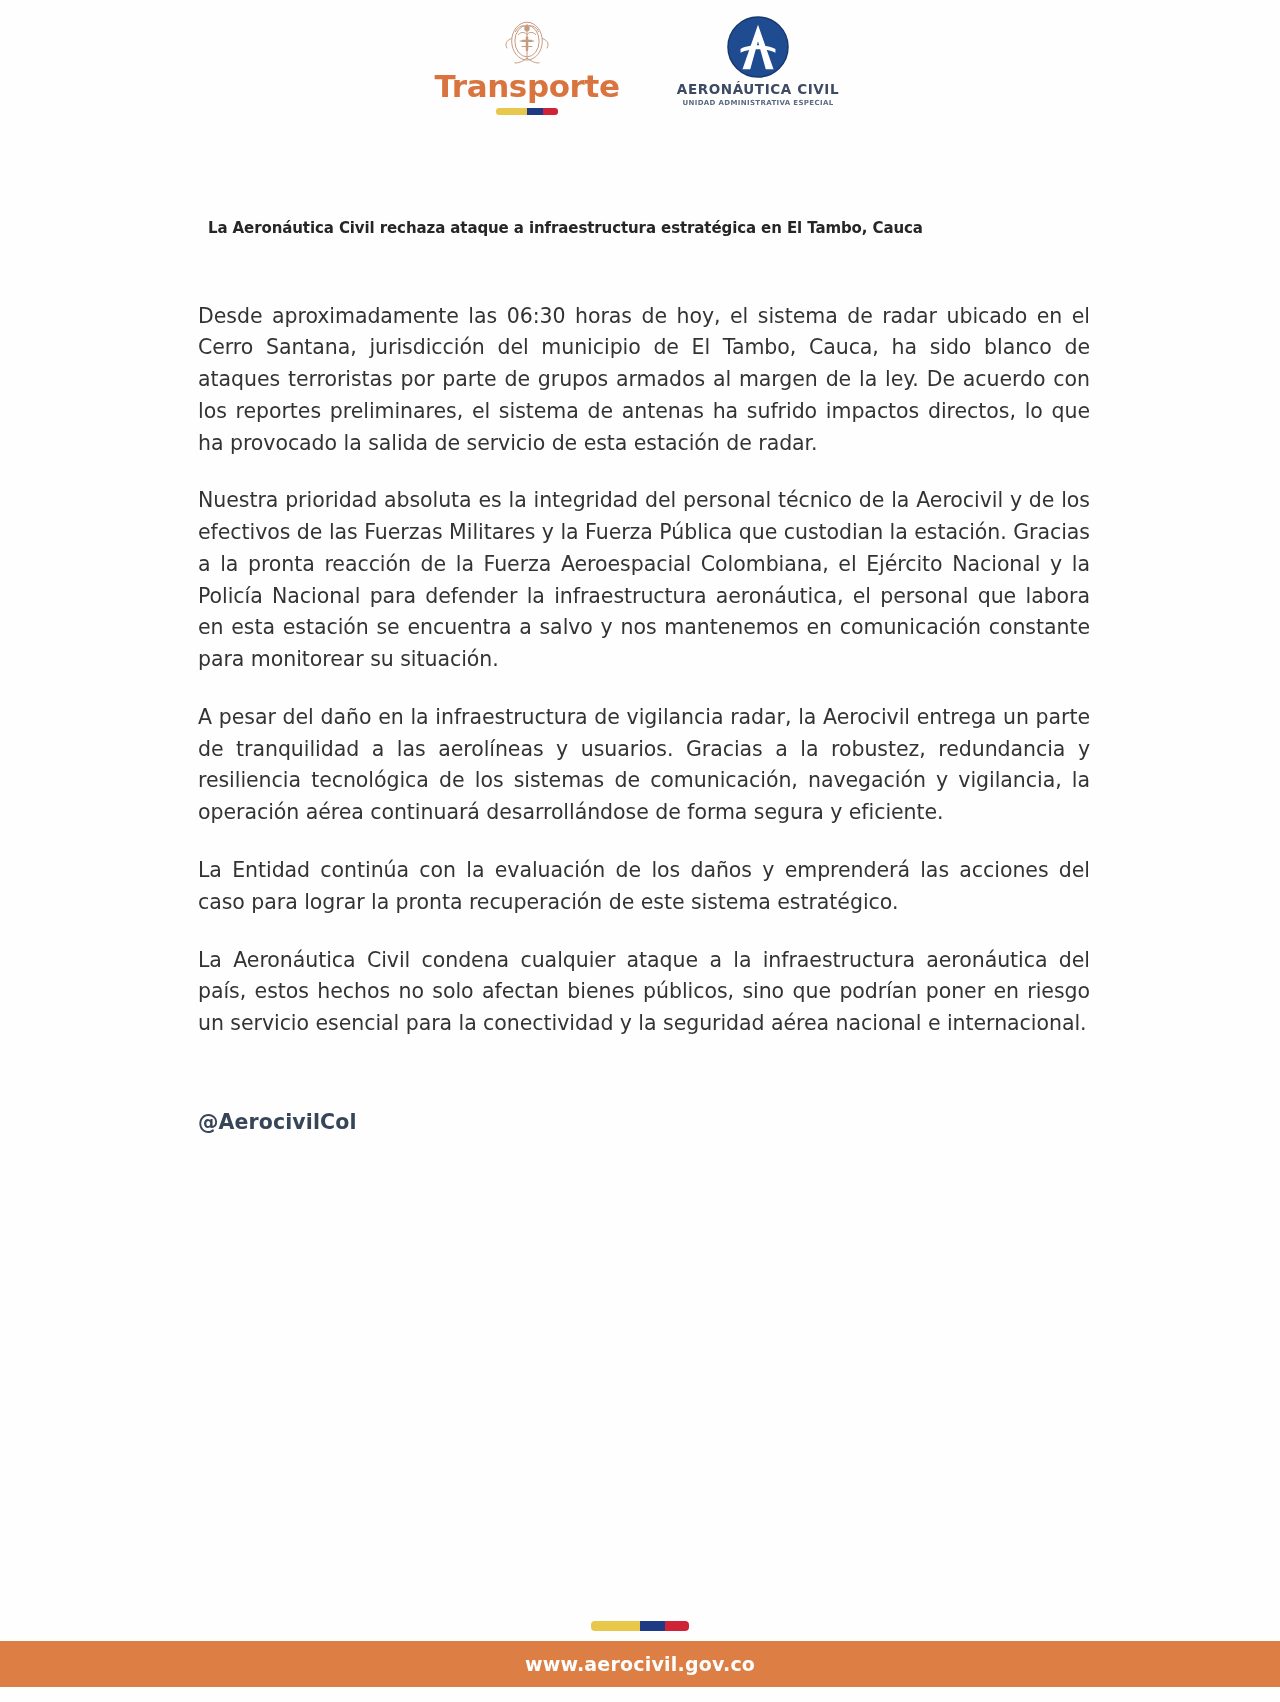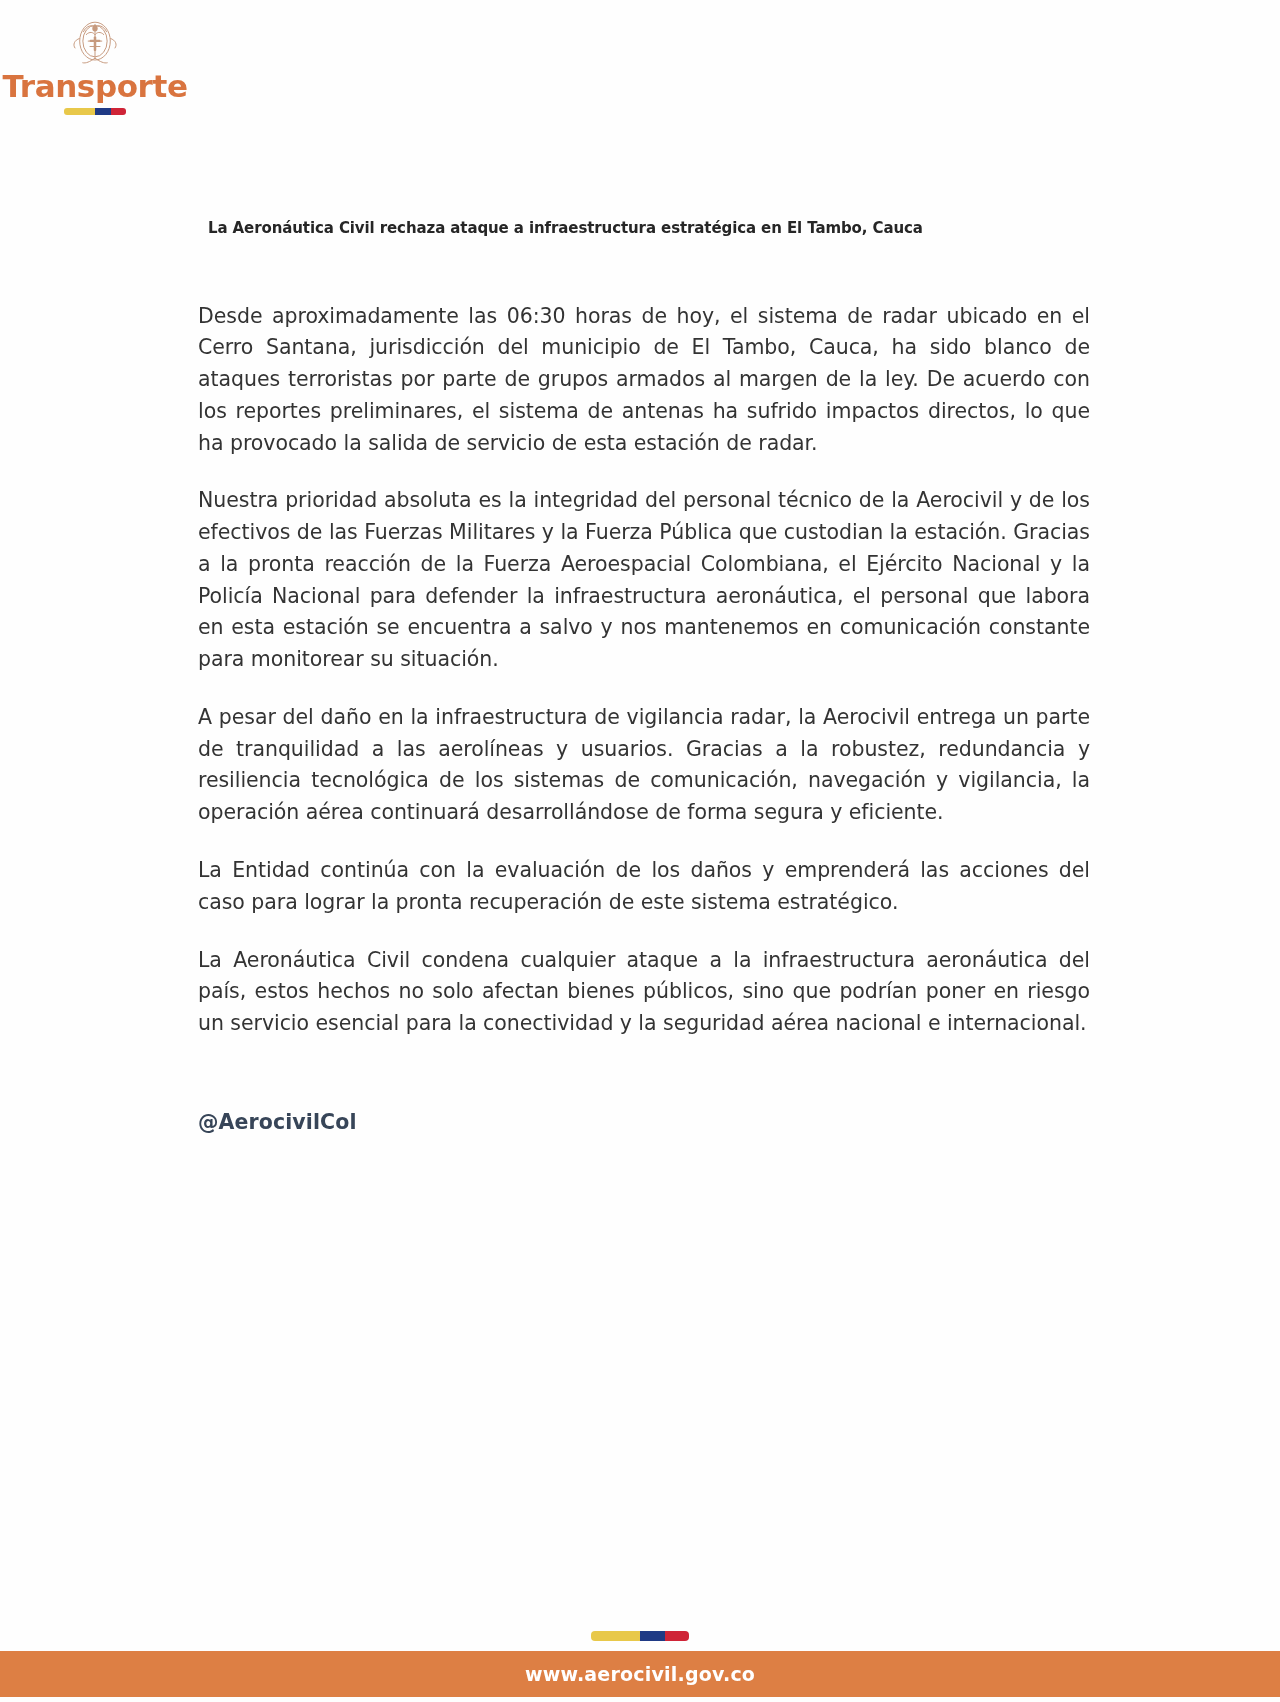--- a/index.html
+++ b/index.html
@@ -23,21 +23,20 @@
     box-sizing: border-box;
   }
 
   
   .header {
     padding-top: 14px;
     display: flex;
     justify-content: center;
     align-items: flex-start;
     gap: 46px;
-    flex-direction: column;
   }
 
   .mintransporte-logo {
     display: flex;
     flex-direction: column;
     align-items: center;
     width: 190px;
   }
   .coat-of-arms {
     width: 54px;
@@ -138,21 +137,21 @@
     font-size: 20.5px;
     font-weight: 700;
     color: #374558;
     letter-spacing: 0.1px;
   }
 
   
   .footer {
     position: absolute;
     left: 0;
-    bottom: 5px;
+    bottom: 15px;
     width: 1280px;
   }
   .footer-flag {
     display: flex;
     width: 98px;
     height: 10px;
     border-radius: 4px;
     overflow: hidden;
     margin: 0 auto 10px auto;
   }
@@ -204,20 +203,30 @@
         </g>
       </svg>
       <div class="transporte-word">Transporte</div>
       <div class="flag-rule">
         <span class="fy"></span>
         <span class="fb"></span>
         <span class="fr"></span>
       </div>
     </div>
 
+    <div class="aerocivil-logo">
+      <svg class="aero-mark" viewBox="0 0 64 64">
+        <circle cx="32" cy="32" r="31" fill="#1f4c91"></circle>
+        <path d="M32 9 L48 55 L40 55 L32 26 L24 55 L16 55 Z" fill="#ffffff"></path>
+        <path d="M14 34 C22 29, 42 29, 50 34 L50 38 C42 33, 22 33, 14 38 Z" fill="#ffffff"></path>
+        <circle cx="32" cy="32" r="31" fill="none" stroke="#16386c" stroke-width="1.5"></circle>
+      </svg>
+      <div class="aero-name">AERONÁUTICA CIVIL</div>
+      <div class="aero-sub">UNIDAD ADMINISTRATIVA ESPECIAL</div>
+    </div>
 
   </div>
 
   <div class="content">
 
     <h1 class="doc-title">La Aeronáutica Civil rechaza ataque a infraestructura estratégica en El Tambo, Cauca</h1>
 
     <div class="body-block">
 
 

